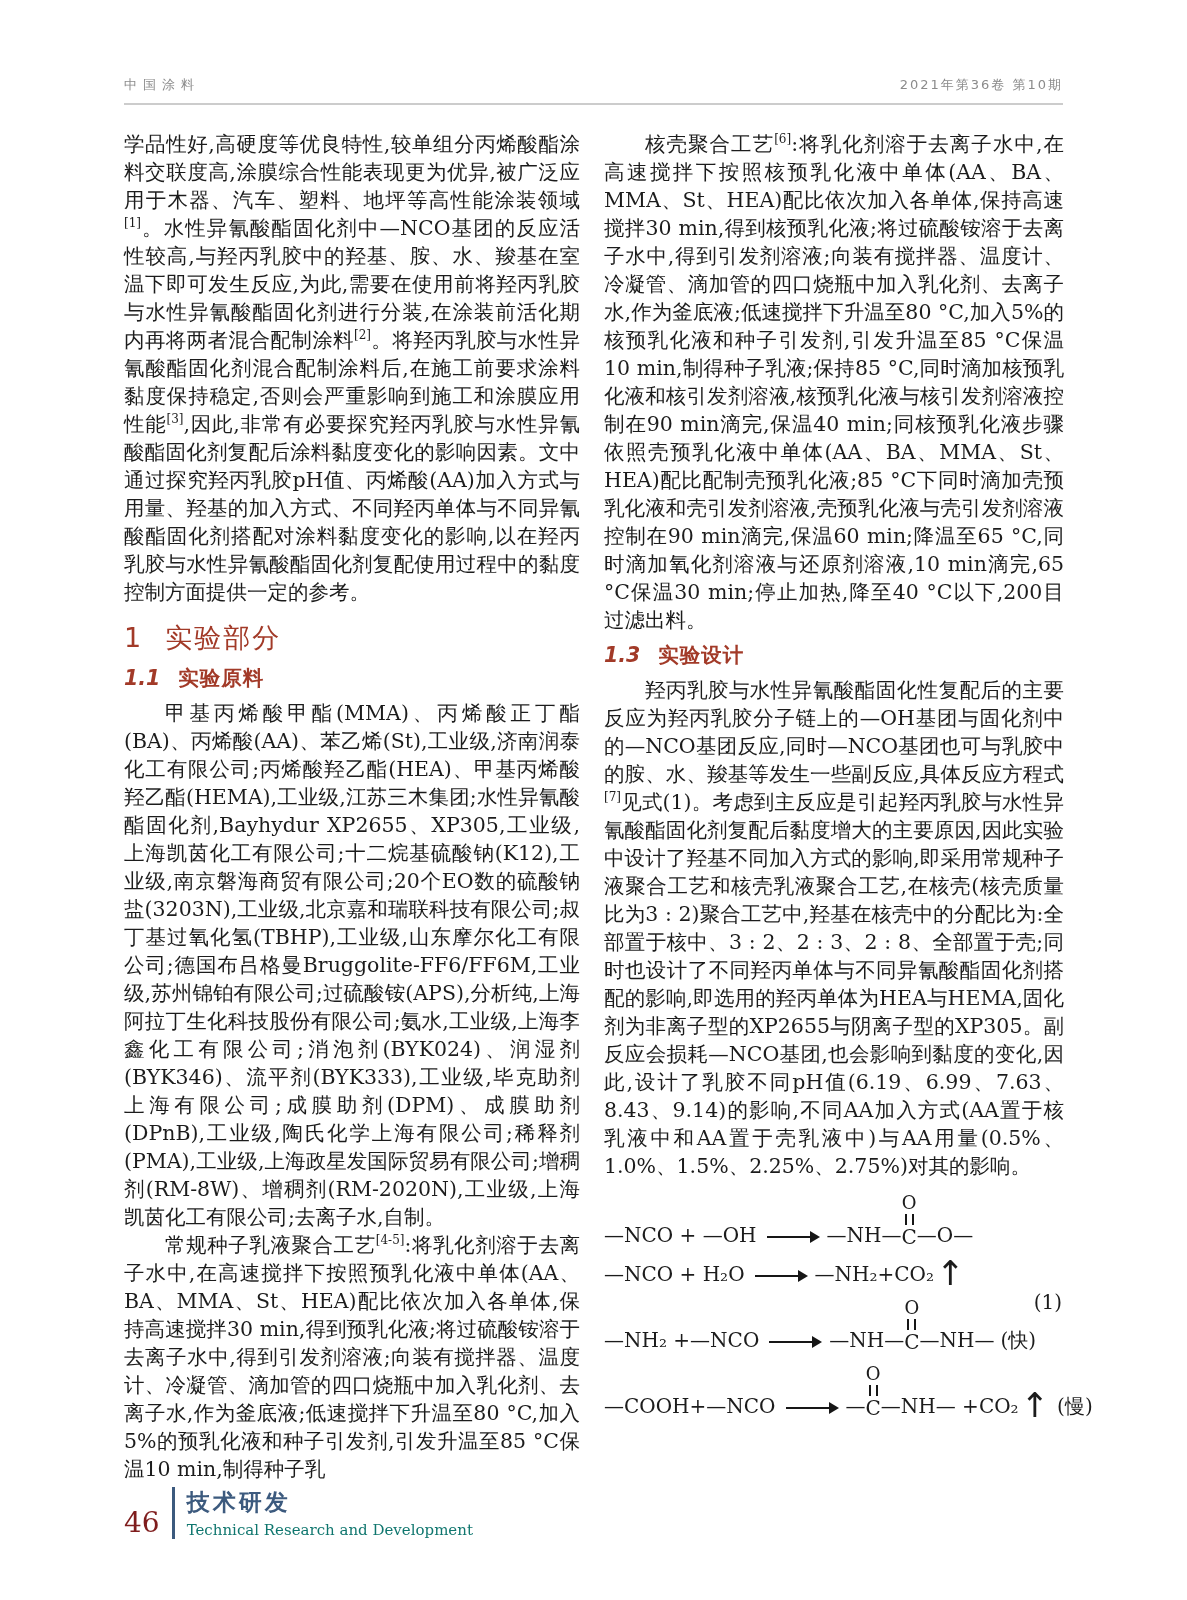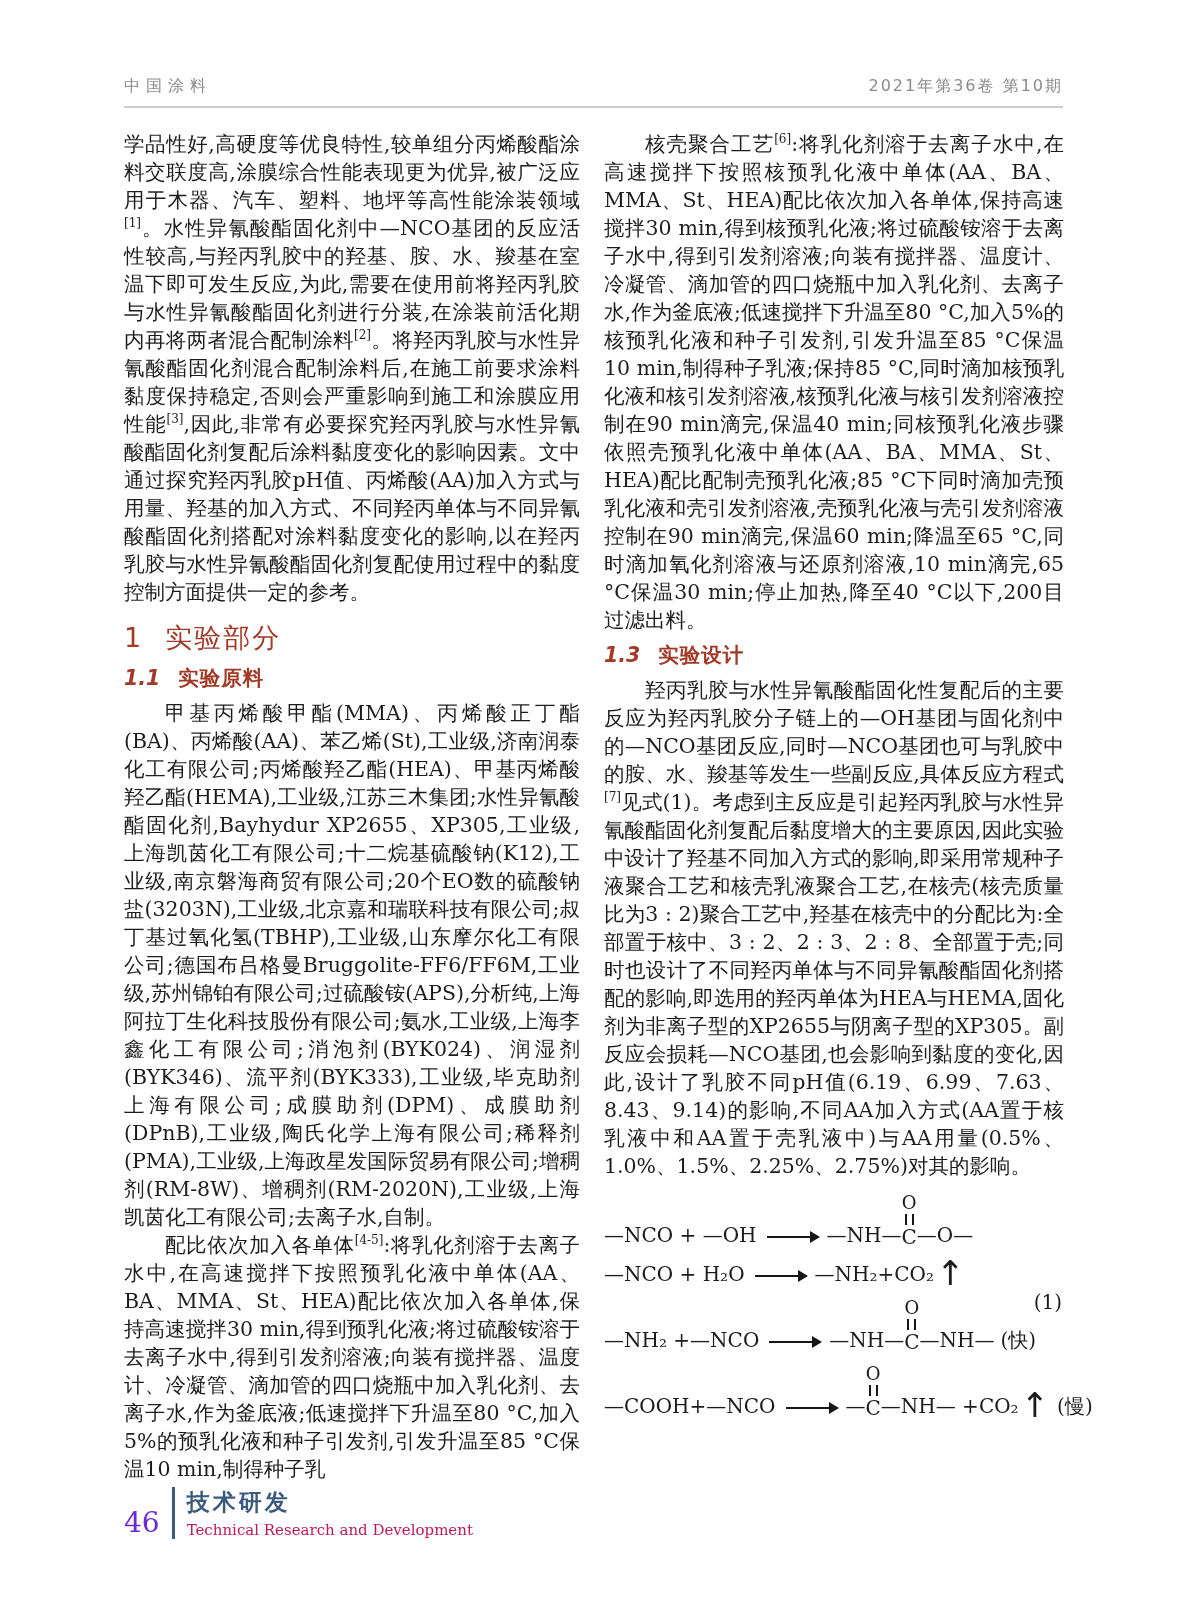--- a/index.html
+++ b/index.html
@@ -7,21 +7,21 @@
     position:relative; width:1187px; height:1600px; background:#ffffff;
     overflow:hidden; color:#1c1c1c;
   }
 
   
   .page-header {
     position:absolute; left:124px; right:124px; top:76px;
     display:flex; justify-content:space-between; align-items:flex-end;
     padding-bottom:9px; border-bottom:2px solid #cccccc;
     font-family:"DejaVu Sans","Liberation Sans",sans-serif;
-    color:#8b8b8b; font-size:16px;
+    color:#8b8b8b; font-size:13px;
   }
   .journal-name { letter-spacing:6px; }
   .issue-info   { letter-spacing:2px; }
 
   
   .columns {
     position:absolute; left:124px; top:130px; width:940px;
     display:flex; column-gap:24px;
   }
   .col {
@@ -75,30 +75,30 @@
   .eq-note { margin-left:6px; }
   .eq-label { position:absolute; right:2px; top:96px; font-size:20px; }
 
   
   .page-footer {
     position:absolute; left:124px; top:1487px;
     display:flex; align-items:center; column-gap:12px;
   }
   .pg-num {
     font-family:"DejaVu Serif","Liberation Serif",serif;
-    font-size:28px; color:#6d28d9; align-self:flex-end;
+    font-size:28px; color:#7f1d1d; align-self:flex-end;
   }
   .footer-bar { width:3px; height:52px; background:#3c5a7e; flex:none; }
   .footer-sec .sec-cn {
     font-family:"DejaVu Sans","Liberation Sans",sans-serif;
     font-weight:bold; font-size:23px; color:#3c5a7e; letter-spacing:3px;
   }
   .footer-sec .sec-en {
     font-family:"DejaVu Serif","Liberation Serif",serif;
-    font-size:15px; color:#be185d; margin-top:3px;
+    font-size:15px; color:#0f766e; margin-top:3px;
   }
 </style>
 </head>
 <body>
 
 <div class="page">
 
   <header class="page-header">
     <span class="journal-name">中国涂料</span>
     <span class="issue-info">2021年第36卷  第10期</span>
@@ -113,21 +113,21 @@
         <span class="num">1</span><span>实验部分</span>
       </h1>
 
       <h2 class="h2">
         <span class="num">1.1</span><span>实验原料</span>
       </h2>
 
       <p class="para">甲基丙烯酸甲酯(MMA)、丙烯酸正丁酯(BA)、丙烯酸(AA)、苯乙烯(St),工业级,济南润泰化工有限公司;丙烯酸羟乙酯(HEA)、甲基丙烯酸羟乙酯(HEMA),工业级,江苏三木集团;水性异氰酸酯固化剂,Bayhydur XP2655、XP305,工业级,上海凯茵化工有限公司;十二烷基硫酸钠(K12),工业级,南京磐海商贸有限公司;20个EO数的硫酸钠盐(3203N),工业级,北京嘉和瑞联科技有限公司;叔丁基过氧化氢(TBHP),工业级,山东摩尔化工有限公司;德国布吕格曼Bruggolite-FF6/FF6M,工业级,苏州锦铂有限公司;过硫酸铵(APS),分析纯,上海阿拉丁生化科技股份有限公司;氨水,工业级,上海李鑫化工有限公司;消泡剂(BYK024)、润湿剂(BYK346)、流平剂(BYK333),工业级,毕克助剂上海有限公司;成膜助剂(DPM)、成膜助剂(DPnB),工业级,陶氏化学上海有限公司;稀释剂(PMA),工业级,上海政星发国际贸易有限公司;增稠剂(RM-8W)、增稠剂(RM-2020N),工业级,上海凯茵化工有限公司;去离子水,自制。</p>
 
 
-      <p class="para"><span>配比依次加入各单体</span><sup>[4-5]</sup><span>:将乳化剂溶于去离子水中,在高速搅拌下按照预乳化液中单体(AA、BA、MMA、St、HEA)配比依次加入各单体,保持高速搅拌30 min,得到预乳化液;将过硫酸铵溶于去离子水中,得到引发剂溶液;向装有搅拌器、温度计、冷凝管、滴加管的四口烧瓶中加入乳化剂、去离子水,作为釜底液;低速搅拌下升温至80 °C,加入5%的预乳化液和种子引发剂,引发升温至85 °C保温10 min,制得种子乳</span></p>
+      <p class="para"><span>常规种子乳液聚合工艺</span><sup>[4-5]</sup><span>:将乳化剂溶于去离子水中,在高速搅拌下按照预乳化液中单体(AA、BA、MMA、St、HEA)配比依次加入各单体,保持高速搅拌30 min,得到预乳化液;将过硫酸铵溶于去离子水中,得到引发剂溶液;向装有搅拌器、温度计、冷凝管、滴加管的四口烧瓶中加入乳化剂、去离子水,作为釜底液;低速搅拌下升温至80 °C,加入5%的预乳化液和种子引发剂,引发升温至85 °C保温10 min,制得种子乳</span></p>
     </section>
 
     <section class="col">
 
       <p class="para"><span>核壳聚合工艺</span><sup>[6]</sup><span>:将乳化剂溶于去离子水中,在高速搅拌下按照核预乳化液中单体(AA、BA、MMA、St、HEA)配比依次加入各单体,保持高速搅拌30 min,得到核预乳化液;将过硫酸铵溶于去离子水中,得到引发剂溶液;向装有搅拌器、温度计、冷凝管、滴加管的四口烧瓶中加入乳化剂、去离子水,作为釜底液;低速搅拌下升温至80 °C,加入5%的核预乳化液和种子引发剂,引发升温至85 °C保温10 min,制得种子乳液;保持85 °C,同时滴加核预乳化液和核引发剂溶液,核预乳化液与核引发剂溶液控制在90 min滴完,保温40 min;同核预乳化液步骤依照壳预乳化液中单体(AA、BA、MMA、St、HEA)配比配制壳预乳化液;85 °C下同时滴加壳预乳化液和壳引发剂溶液,壳预乳化液与壳引发剂溶液控制在90 min滴完,保温60 min;降温至65 °C,同时滴加氧化剂溶液与还原剂溶液,10 min滴完,65 °C保温30 min;停止加热,降至40 °C以下,200目过滤出料。</span></p>
 
       <h2 class="h2">
         <span class="num">1.3</span><span>实验设计</span>
       </h2>
 

